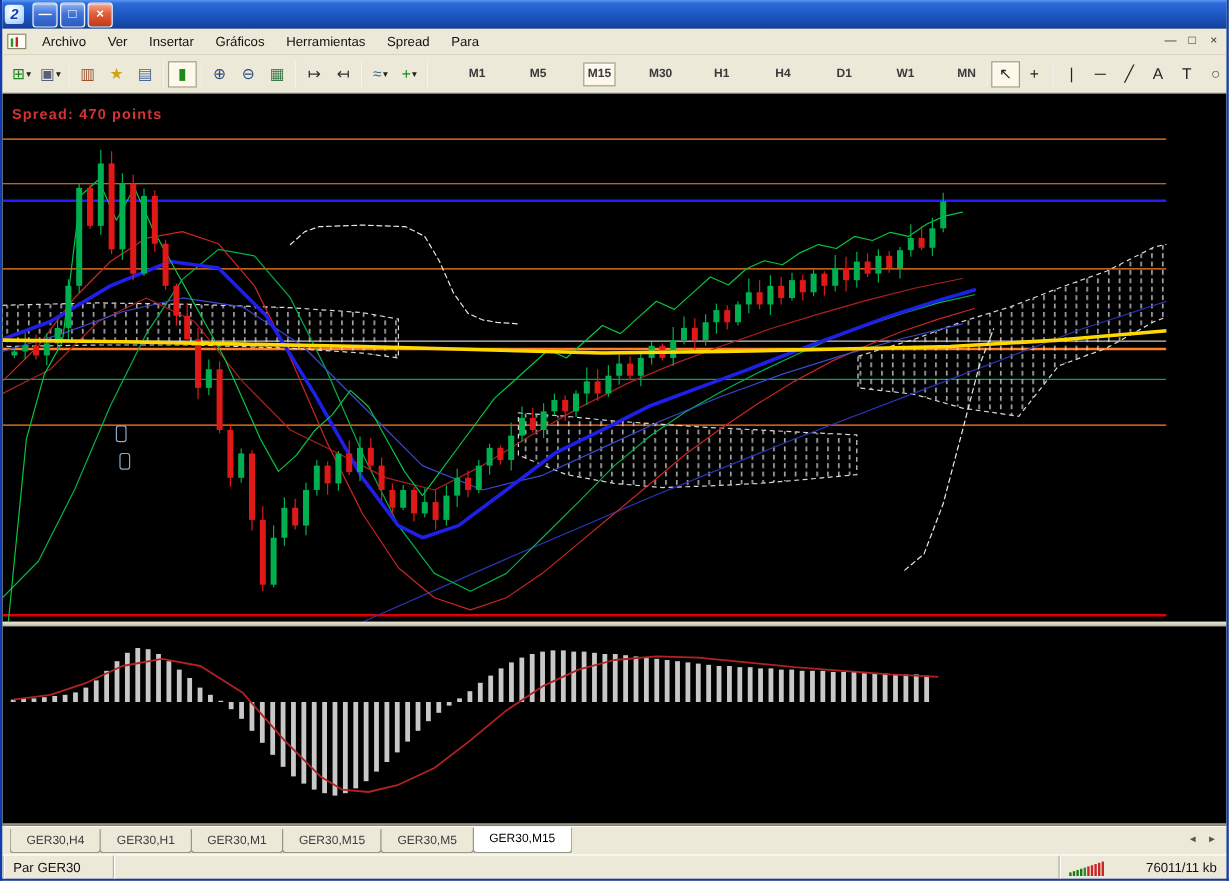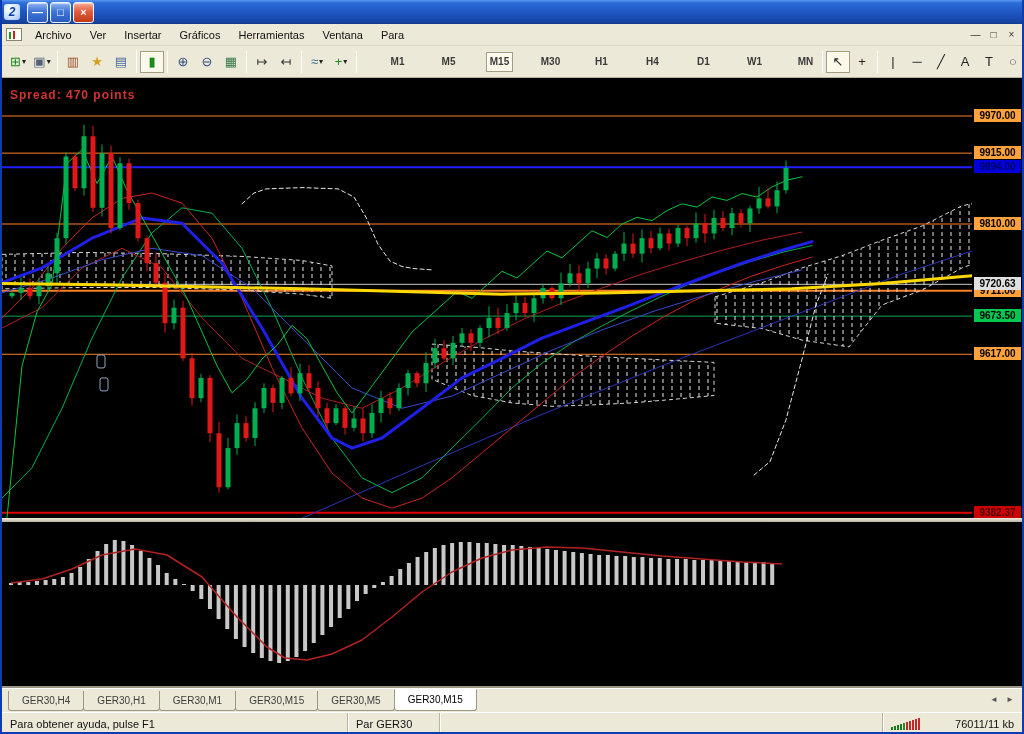--- a/index.html
+++ b/index.html
@@ -74,21 +74,21 @@
   </div>
 
   <div class="menubar">
     <span class="child-icon"></span>
     <span id="menu-items" style="display:flex;">
         <span class="menu-item">Archivo</span>
         <span class="menu-item">Ver</span>
         <span class="menu-item">Insertar</span>
         <span class="menu-item">Gráficos</span>
         <span class="menu-item">Herramientas</span>
-        <span class="menu-item">Ventana</span>
+        <span class="menu-item">Spread</span>
         <span class="menu-item">Para</span>
       </span>
     <span class="spacer"></span>
     <span class="mdibtn">—</span>
     <span class="mdibtn">□</span>
     <span class="mdibtn">×</span>
   </div>
 
   <div class="toolbar" id="toolbar">
       <span class="tb-btn">
@@ -489,47 +489,35 @@
           <rect x="716.3000000000001" y="39" width="4" height="24" fill="#c8c8c8"></rect>
           <rect x="724.95" y="39" width="4" height="24" fill="#c8c8c8"></rect>
           <rect x="733.6" y="39" width="4" height="24" fill="#c8c8c8"></rect>
           <rect x="742.25" y="40" width="4" height="23" fill="#c8c8c8"></rect>
           <rect x="750.9" y="40" width="4" height="23" fill="#c8c8c8"></rect>
           <rect x="759.5500000000001" y="40" width="4" height="23" fill="#c8c8c8"></rect>
           <rect x="768.2" y="41" width="4" height="22" fill="#c8c8c8"></rect>
         </g>
         <polyline points="9,61 40,57 70,47 100,33 133,27 165,33 200,55 235,95 265,125 283,136 305,138 330,132 360,118 390,95 420,70 450,50 480,36 510,28 545,25 580,26 620,30 660,34 700,37 740,40 780,42" fill="none" stroke="#b22222" stroke-width="1.5" stroke-linejoin="round"></polyline>
       </svg>
-    <div class="scale-col" id="scale-col">
-        <div class="price-label" style="top: 31px; background: rgb(255, 162, 60); color: rgb(0, 0, 0); z-index: 1;">9970.00</div>
-        <div class="price-label" style="top: 68px; background: rgb(255, 162, 60); color: rgb(0, 0, 0); z-index: 1;">9915.00</div>
-        <div class="price-label" style="top: 82px; background: rgb(0, 0, 221); color: rgb(0, 0, 102); z-index: 1;">9894.00</div>
-        <div class="price-label" style="top: 139px; background: rgb(255, 162, 60); color: rgb(0, 0, 0); z-index: 1;">9810.00</div>
-        <div class="price-label" style="top: 199px; background: rgb(224, 224, 224); color: rgb(0, 0, 0); z-index: 2;">9720.63</div>
-        <div class="price-label" style="top: 206px; background: rgb(255, 162, 60); color: rgb(0, 0, 0); z-index: 1;">9711.00</div>
-        <div class="price-label" style="top: 231px; background: rgb(0, 200, 83); color: rgb(0, 0, 0); z-index: 1;">9673.50</div>
-        <div class="price-label" style="top: 269px; background: rgb(255, 162, 60); color: rgb(0, 0, 0); z-index: 1;">9617.00</div>
-        <div class="price-label" style="top: 428px; background: rgb(204, 0, 0); color: rgb(80, 0, 0); z-index: 1;">9382.37</div>
-      </div>
   </div>
 
   <div class="tabbar" id="tabbar">
       <div class="tab">GER30,H4</div>
       <div class="tab">GER30,H1</div>
       <div class="tab">GER30,M1</div>
       <div class="tab">GER30,M15</div>
       <div class="tab">GER30,M5</div>
       <div class="tab active">GER30,M15</div>
       <div class="spacer"></div>
       <div class="tab-arrow">◄</div>
       <div class="tab-arrow">►</div>
     </div>
 
   <div class="statusbar">
-    <div class="sb-sec first">Para obtener ayuda, pulse F1</div>
     <div class="sb-sec pair">Par GER30</div>
     <div class="sb-sec fill"></div>
     <div class="sb-sec conn">
       <span class="conn-bars" id="conn-bars">
           <i style="height: 3px; background: rgb(26, 122, 26);"></i>
           <i style="height: 4px; background: rgb(26, 122, 26);"></i>
           <i style="height: 5px; background: rgb(26, 122, 26);"></i>
           <i style="height: 6px; background: rgb(26, 122, 26);"></i>
           <i style="height: 7px; background: rgb(46, 138, 46);"></i>
           <i style="height: 8px; background: rgb(198, 40, 40);"></i>

